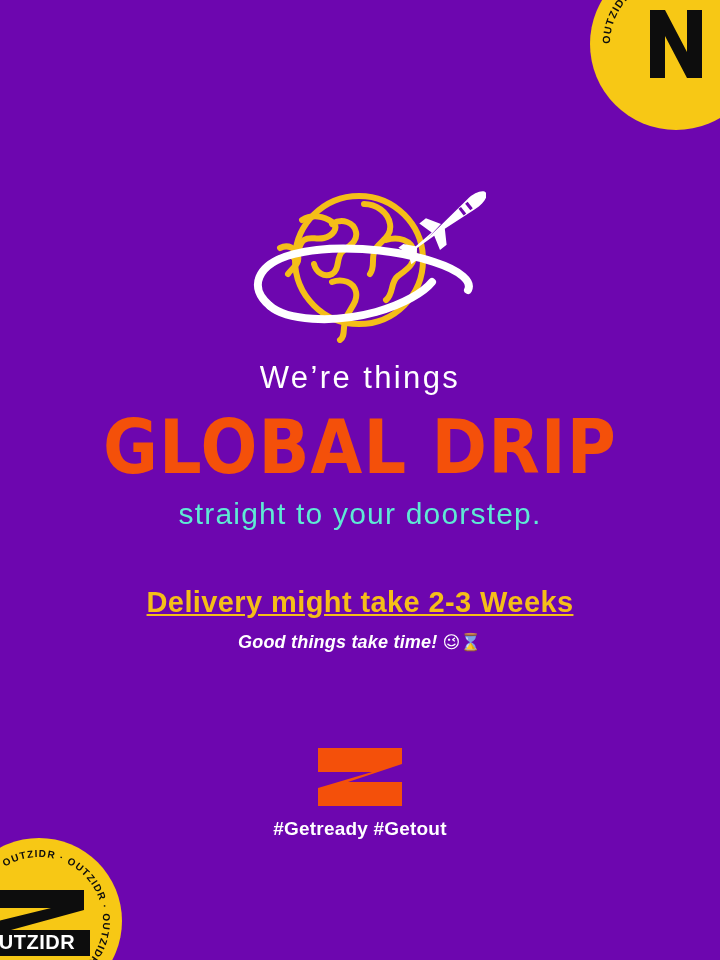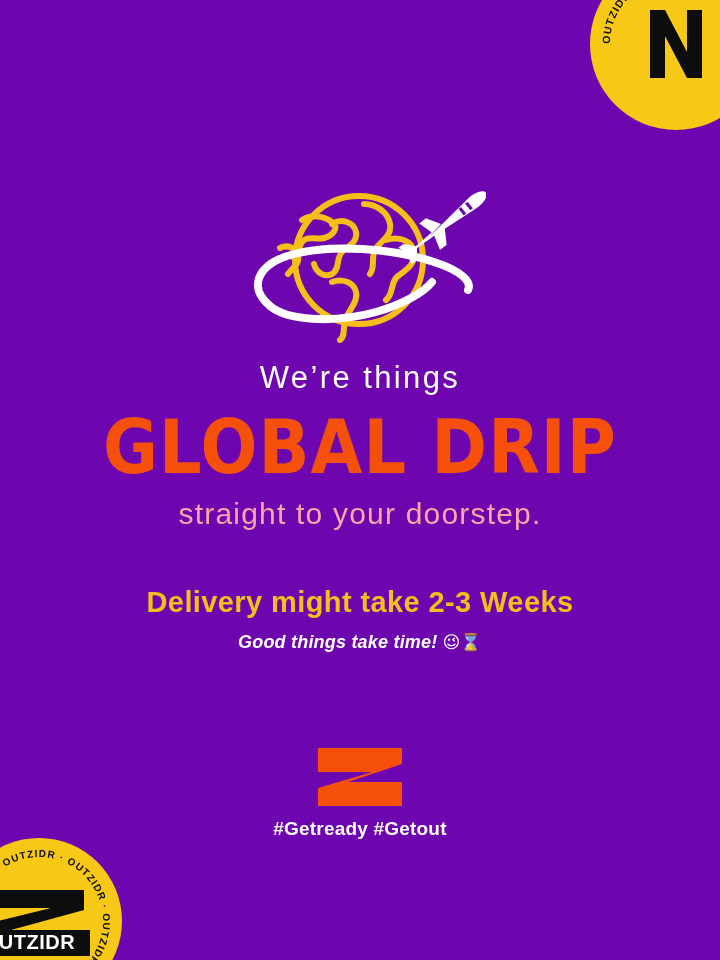--- a/index.html
+++ b/index.html
@@ -84,32 +84,33 @@
     color: #F4500A;
     letter-spacing: 1px;
     line-height: 1.02;
     margin: 12px 0 2px 0;
     transform: scaleX(1.08) scaleY(1.22);
     transform-origin: center top;
   }
   .subhead {
     font-size: 30px;
     font-weight: 300;
-    color: #fca5a5;
+    color: #5eead4;
     letter-spacing: 1.2px;
     line-height: 1.15;
     margin: 26px 0 0 0;
   }
   .delivery {
     font-size: 29px;
     font-weight: 700;
     color: #F5BE18;
     letter-spacing: 0.4px;
     line-height: 1.2;
     margin: 54px 0 0 0;
+    text-decoration: underline;
   }
   .tagline {
     font-size: 18px;
     font-weight: 700;
     font-style: italic;
     color: #FFFFFF;
     letter-spacing: 0.2px;
     line-height: 1.2;
     margin: 12px 0 0 0;
   }

